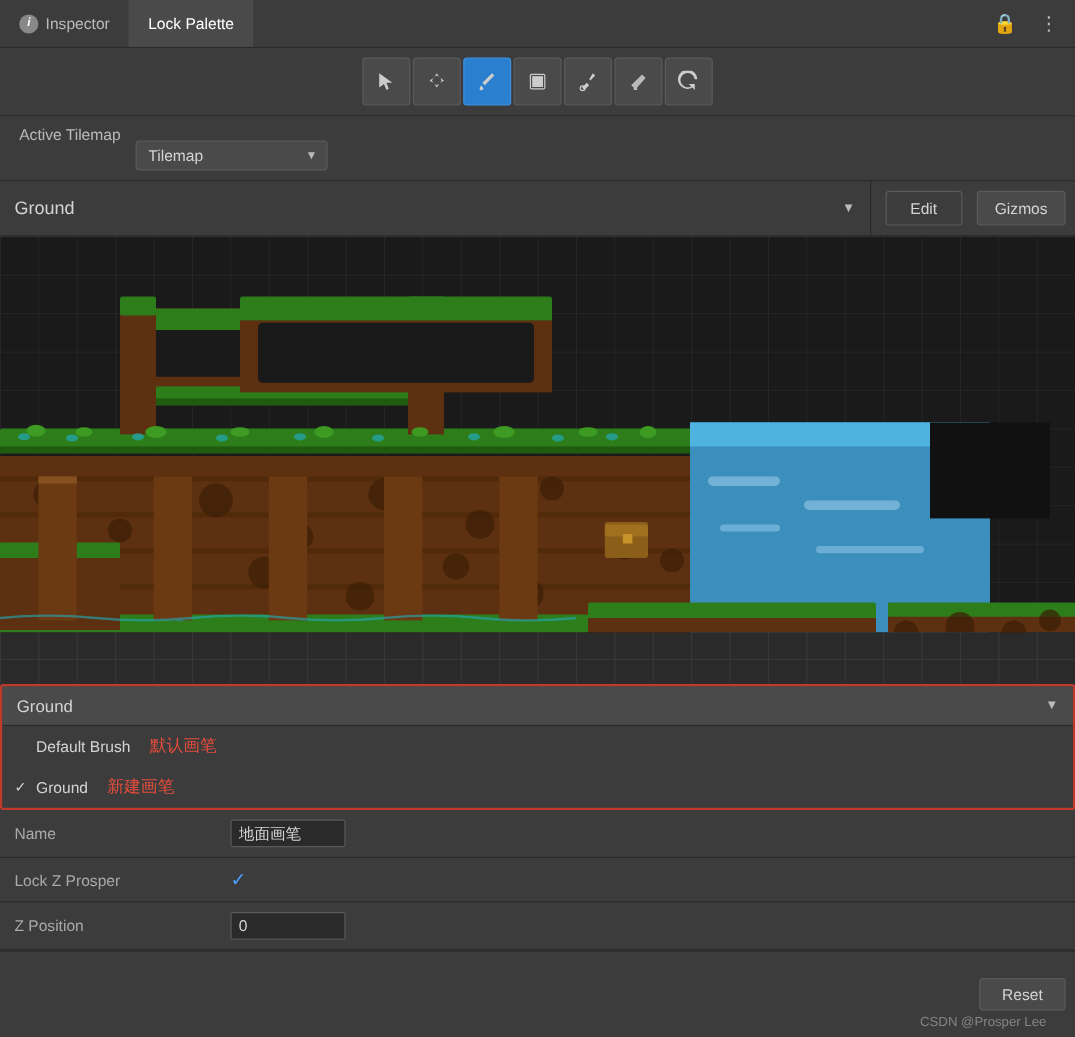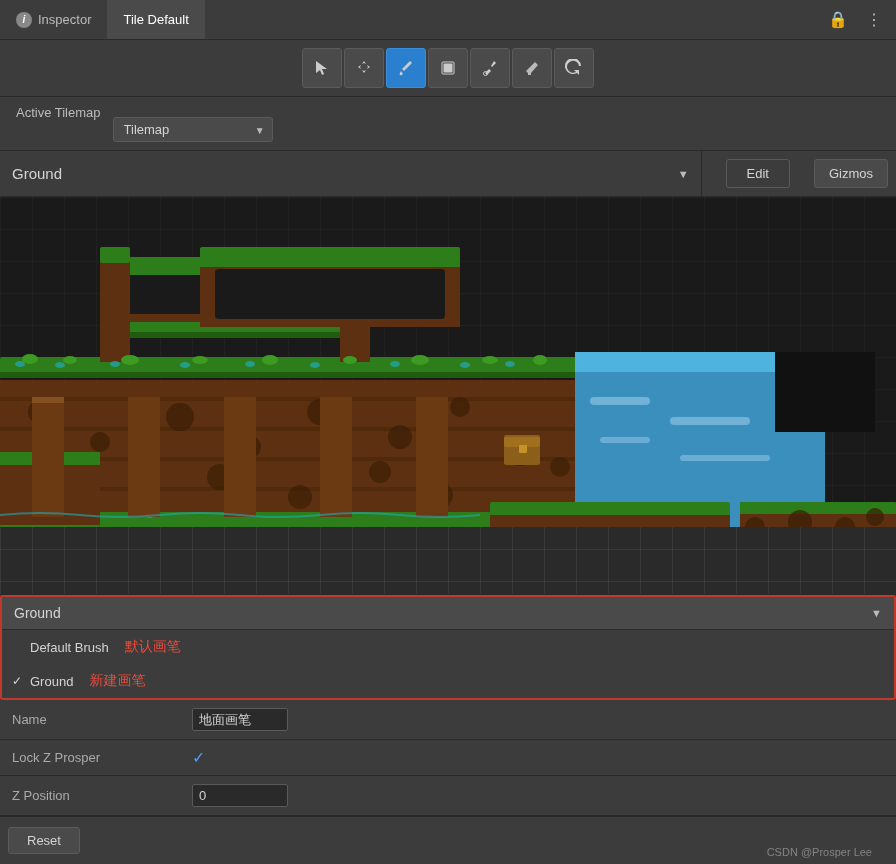--- a/index.html
+++ b/index.html
@@ -154,21 +154,21 @@
       font-size: 15px;
       color: #d4d4d4;
     }
     .ground-dropdown-arrow {
       margin-left: auto;
       font-size: 11px;
       color: #bbb;
     }
     .edit-btn {
       padding: 6px 20px;
-      margin: 0 24px;
+      margin: 0 12px;
       background: none;
       border: 1px solid #5a5a5a;
       border-radius: 3px;
       color: #d4d4d4;
       font-size: 13px;
       cursor: pointer;
     }
     .gizmos-btn {
       padding: 6px 14px;
       margin-right: 8px;
@@ -284,21 +284,22 @@
       width: 96px;
     }
     .checkmark {
       color: #4a9eff;
       font-size: 16px;
     }
 
     
     .reset-row {
       display: flex;
-      padding: 10px 8px;
+      justify-content: flex-end;
+      padding: 22px 8px;
       border-top: 1px solid #2a2a2a;
     }
     .reset-btn {
       padding: 5px 18px;
       background: #4a4a4a;
       border: 1px solid #5a5a5a;
       border-radius: 3px;
       color: #d4d4d4;
       font-size: 13px;
       cursor: pointer;
@@ -324,21 +325,21 @@
 <body>
 
 <div class="main-layout">
 
   <div class="tab-bar">
     <div class="tab">
       <span class="tab-info-icon">i</span>
       <span>Inspector</span>
     </div>
     <div class="tab active">
-      <span>Tile Default</span>
+      <span>Lock Palette</span>
     </div>
     <div class="tab-bar-right">
       <button class="icon-btn">🔒</button>
       <button class="icon-btn">⋮</button>
     </div>
   </div>
 
   <div class="toolbar">
     <button class="tool-btn" title="Select">
       <svg width="18" height="18" viewBox="0 0 18 18" fill="currentColor">

